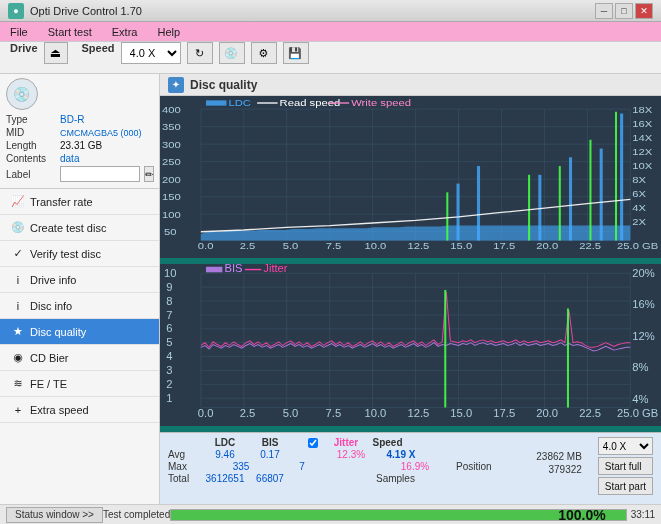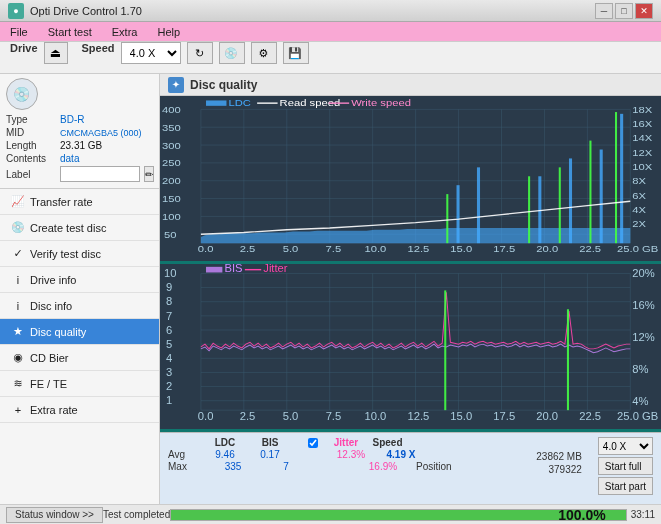--- a/index.html
+++ b/index.html
@@ -53,21 +53,21 @@
     
     
     .quality-header { background: #e8e8e8; height: 22px; display: flex; align-items: center; padding: 0 8px; border-bottom: 1px solid #ccc; gap: 6px; }
     .quality-title { font-weight: bold; font-size: 12px; color: #333; }
     .quality-icon { width: 16px; height: 16px; background: #4488cc; border-radius: 2px; display: flex; align-items: center; justify-content: center; color: white; font-size: 10px; }
 
     
     .charts-area { flex: 1; display: flex; flex-direction: column; background: #2a3a4a; overflow: hidden; }
     
     
-    .chart-container { flex: 1; position: relative; border-bottom: 3px solid #0f766e; }
+    .chart-container { flex: 1; position: relative; border-bottom: 6px solid #0f766e; }
     
     
     .chart-svg { width: 100%; height: 100%; }
     .start-full-btn { background: #e8e8e8; border: 1px solid #aaa; padding: 2px 8px; cursor: pointer; font-size: 10px; color: #111; height: 18px; display: flex; align-items: center; }
     .start-part-btn { background: #e8e8e8; border: 1px solid #aaa; padding: 2px 8px; cursor: pointer; font-size: 10px; color: #111; height: 18px; display: flex; align-items: center; }
     .speed-dropdown { height: 18px; width: 50px; font-size: 10px; border: 1px solid #aaa; }
 
     
     .statusbar { background: #e8e8e8; height: 20px; display: flex; align-items: center; padding: 0 6px; border-top: 1px solid #ccc; gap: 0; }
     .status-window-btn { height: 16px; padding: 0 8px; background: #ddd; border: 1px solid #aaa; cursor: pointer; font-size: 10px; color: #333; display: flex; align-items: center; }
@@ -169,21 +169,21 @@
       <div class="nav-item">
         <div class="nav-icon">◉</div>
         <span>CD Bier</span>
       </div>
       <div class="nav-item">
         <div class="nav-icon">≋</div>
         <span>FE / TE</span>
       </div>
       <div class="nav-item">
         <div class="nav-icon">+</div>
-        <span>Extra rate</span>
+        <span>Extra speed</span>
       </div>
     </div>
   </div>
 
   <div class="content">
 
     <div class="quality-header">
       <div class="quality-icon">✦</div>
       <span class="quality-title">Disc quality</span>
     </div>
@@ -365,29 +365,37 @@
 
         <div style="display:flex; gap:0; align-items:center;">
           <div style="min-width:32px; font-size:10px; color:#333;">Avg</div>
           <div style="min-width:50px; font-size:10px; color:#0055cc; text-align:center;">9.46</div>
           <div style="min-width:40px; font-size:10px; color:#0055cc; text-align:center;">0.17</div>
           <div style="min-width:36px;"></div>
           <div style="min-width:50px; font-size:10px; color:#ff44aa; text-align:center;">12.3%</div>
           <div style="min-width:50px; font-size:10px; color:#0055cc; text-align:center; font-weight:bold;">4.19 X</div>
         </div>
 
-        <div style="display:flex; gap:8px; align-items:center;">
+        <div style="display:flex; gap:16px; align-items:center;">
           <div style="min-width:32px; font-size:10px; color:#333;">Max</div>
           <div style="min-width:50px; font-size:10px; color:#0055cc; text-align:center;">335</div>
           <div style="min-width:40px; font-size:10px; color:#0055cc; text-align:center;">7</div>
           <div style="min-width:36px;"></div>
           <div style="min-width:50px; font-size:10px; color:#ff44aa; text-align:center;">16.9%</div>
           <div style="font-size:10px; color:#333;">Position</div>
         </div>
 
+        <div style="display:flex; gap:0; align-items:center;">
+          <div style="min-width:32px; font-size:10px; color:#333;">Total</div>
+          <div style="min-width:50px; font-size:10px; color:#0055cc; text-align:center;">3612651</div>
+          <div style="min-width:40px; font-size:10px; color:#0055cc; text-align:center;">66807</div>
+          <div style="min-width:36px;"></div>
+          <div style="min-width:50px;"></div>
+          <div style="font-size:10px; color:#333;">Samples</div>
+        </div>
       </div>
 
       <div style="display:flex; flex-direction:column; gap:2px; padding:16px 2px 2px 0; margin-left:auto;">
         <div style="display:flex; gap:4px; align-items:center;">
           <span style="font-size:10px; color:#333; min-width:52px; text-align:right;">23862 MB</span>
         </div>
         <div style="display:flex; gap:4px; align-items:center;">
           <span style="font-size:10px; color:#333; min-width:52px; text-align:right;">379322</span>
         </div>
       </div>

